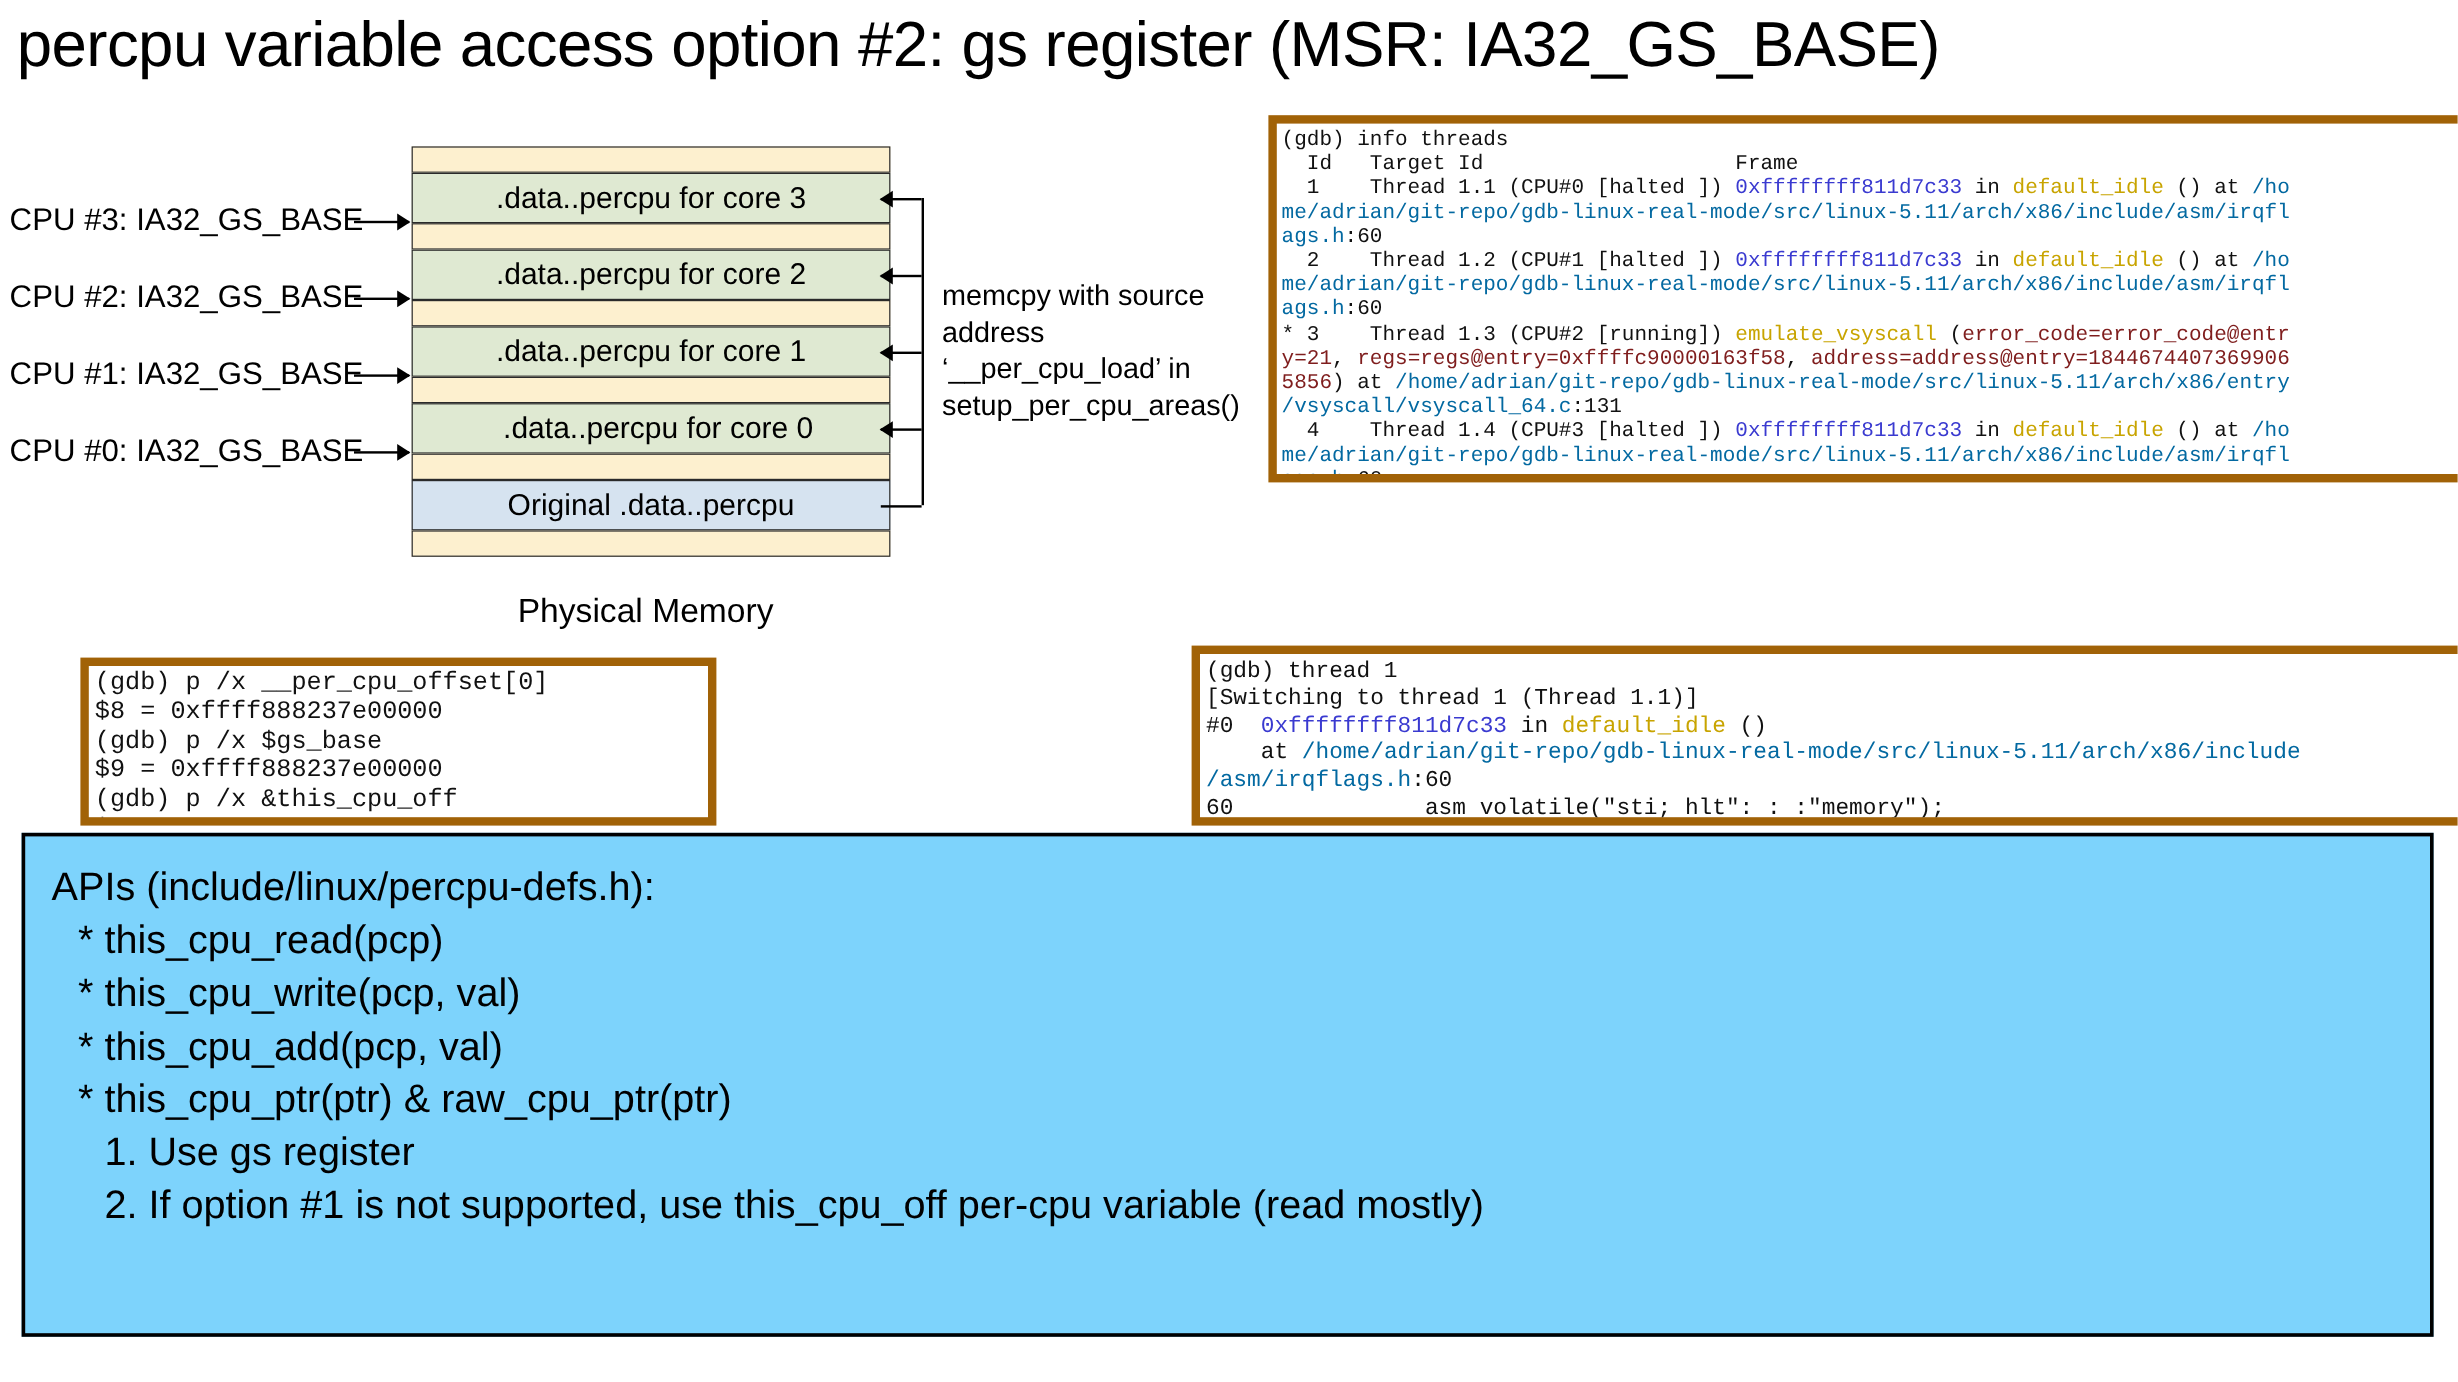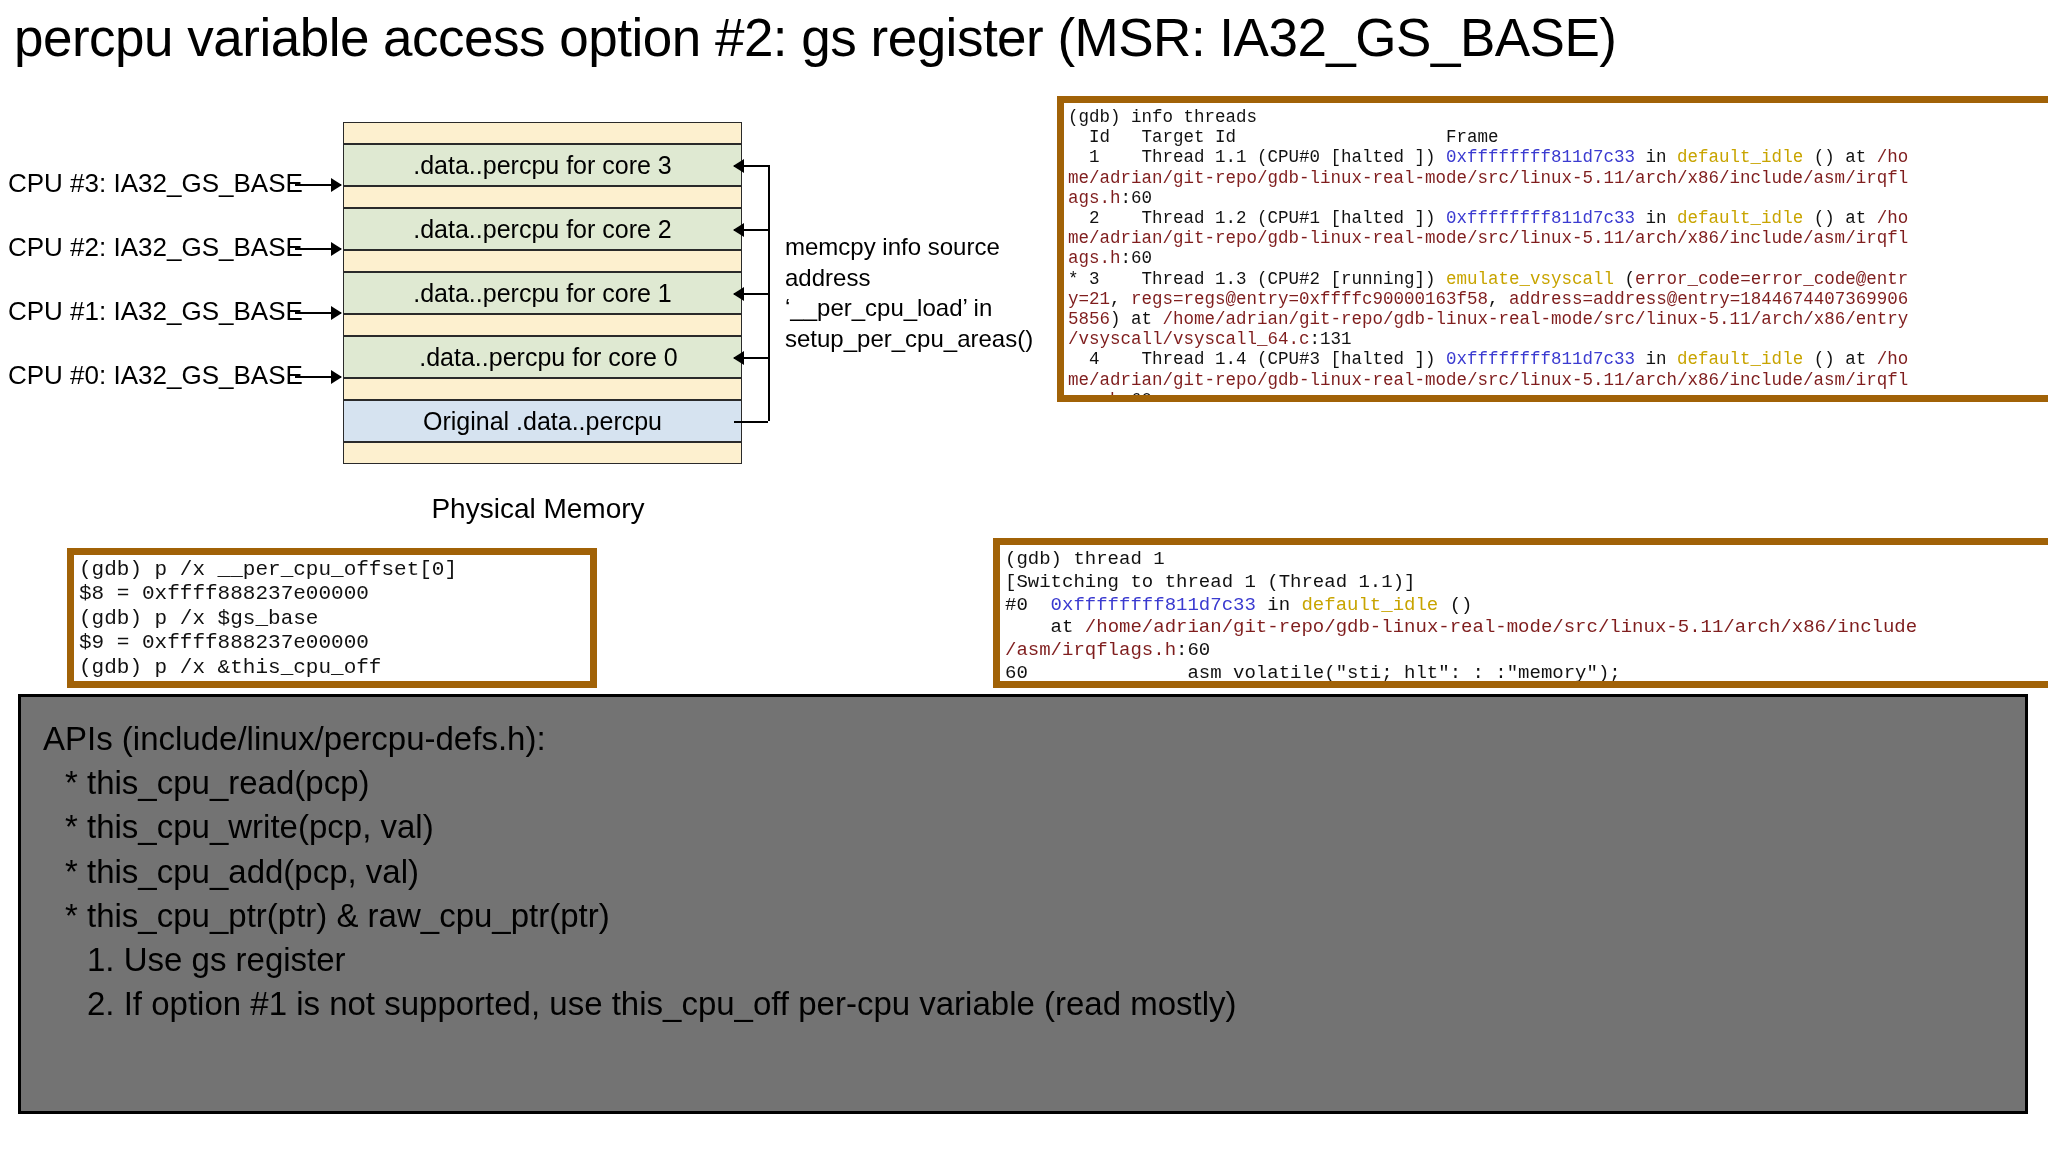--- a/index.html
+++ b/index.html
@@ -44,34 +44,34 @@
      font-size:24px;line-height:1.28;}
 
   
   .gdb-panel{position:absolute;background:#fff;border:7px solid #a16207;
      font-family:"Liberation Mono",monospace;overflow:hidden;
      box-sizing:border-box;margin-left:31px;}
   .gdb-line{white-space:pre;}
   .g-default{color:#111;}
   .g-addr{color:#3a3ad0;}
   .g-func{color:#c8a400;}
-  .g-path{color:#7f1d1d;}
+  .g-path{color:#0369a1;}
   .g-arg{color:#7f1d1d;}
 
   
   #gdb-threads{left:1026px;top:96px;width:1016px;height:306px;
      font-size:17.5px;line-height:20.2px;padding:4px 0 0 4px;}
   #gdb-left{left:36px;top:548px;width:530px;height:140px;
      font-size:21px;line-height:24.4px;padding:3px 0 0 5px;}
   #gdb-thread1{left:962px;top:538px;width:1080px;height:150px;
      font-size:19px;line-height:22.8px;padding:3px 0 0 5px;}
 
   
   #api-box{position:absolute;left:18px;top:694px;width:2010px;height:420px;
-     border:3px solid #000;box-sizing:border-box;background:#737373;}
+     border:3px solid #000;box-sizing:border-box;background:#7dd3fc;}
   #api-box ul{list-style:none;margin:0;padding:20px 0 0 22px;}
   #api-box li{font-size:33px;line-height:1.34;white-space:nowrap;}
   .api-indent-1{padding-left:22px;}
   .api-indent-2{padding-left:44px;}
 </style>
 </head>
 <body>
 
 <div id="slide-title">percpu variable access option #2: gs register (MSR: IA32_GS_BASE)</div>
 
@@ -113,21 +113,21 @@
 
 <div id="copy-arrow-layer">
     <div class="copy-arrow" style="left: 734px; width: 34px; top: 165px;"></div>
     <div class="copy-arrow" style="left: 734px; width: 34px; top: 229px;"></div>
     <div class="copy-arrow" style="left: 734px; width: 34px; top: 293px;"></div>
     <div class="copy-arrow" style="left: 734px; width: 34px; top: 357px;"></div>
     <div class="" style="left: 734px; width: 34px; top: 421px; background: rgb(0, 0, 0); position: absolute; height: 2px;"></div>
     <div id="copy-spine" style="left: 768px; top: 165px; height: 256px;"></div>
   </div>
 <div id="memcpy-note">
-    <div>memcpy info source</div>
+    <div>memcpy with source</div>
     <div>address</div>
     <div>‘__per_cpu_load’ in</div>
     <div>setup_per_cpu_areas()</div>
   </div>
 
 <div class="gdb-panel" id="gdb-threads">
     <div class="gdb-line"><span class="g-default">(gdb) info threads</span></div>
     <div class="gdb-line"><span class="g-default">  Id   Target Id                    Frame </span></div>
     <div class="gdb-line"><span class="g-default">  1    Thread 1.1 (CPU#0 [halted ]) </span><span class="g-addr">0xffffffff811d7c33</span><span class="g-default"> in </span><span class="g-func">default_idle</span><span class="g-default"> () at </span><span class="g-path">/ho</span></div>
     <div class="gdb-line"><span class="g-path">me/adrian/git-repo/gdb-linux-real-mode/src/linux-5.11/arch/x86/include/asm/irqfl</span></div>

